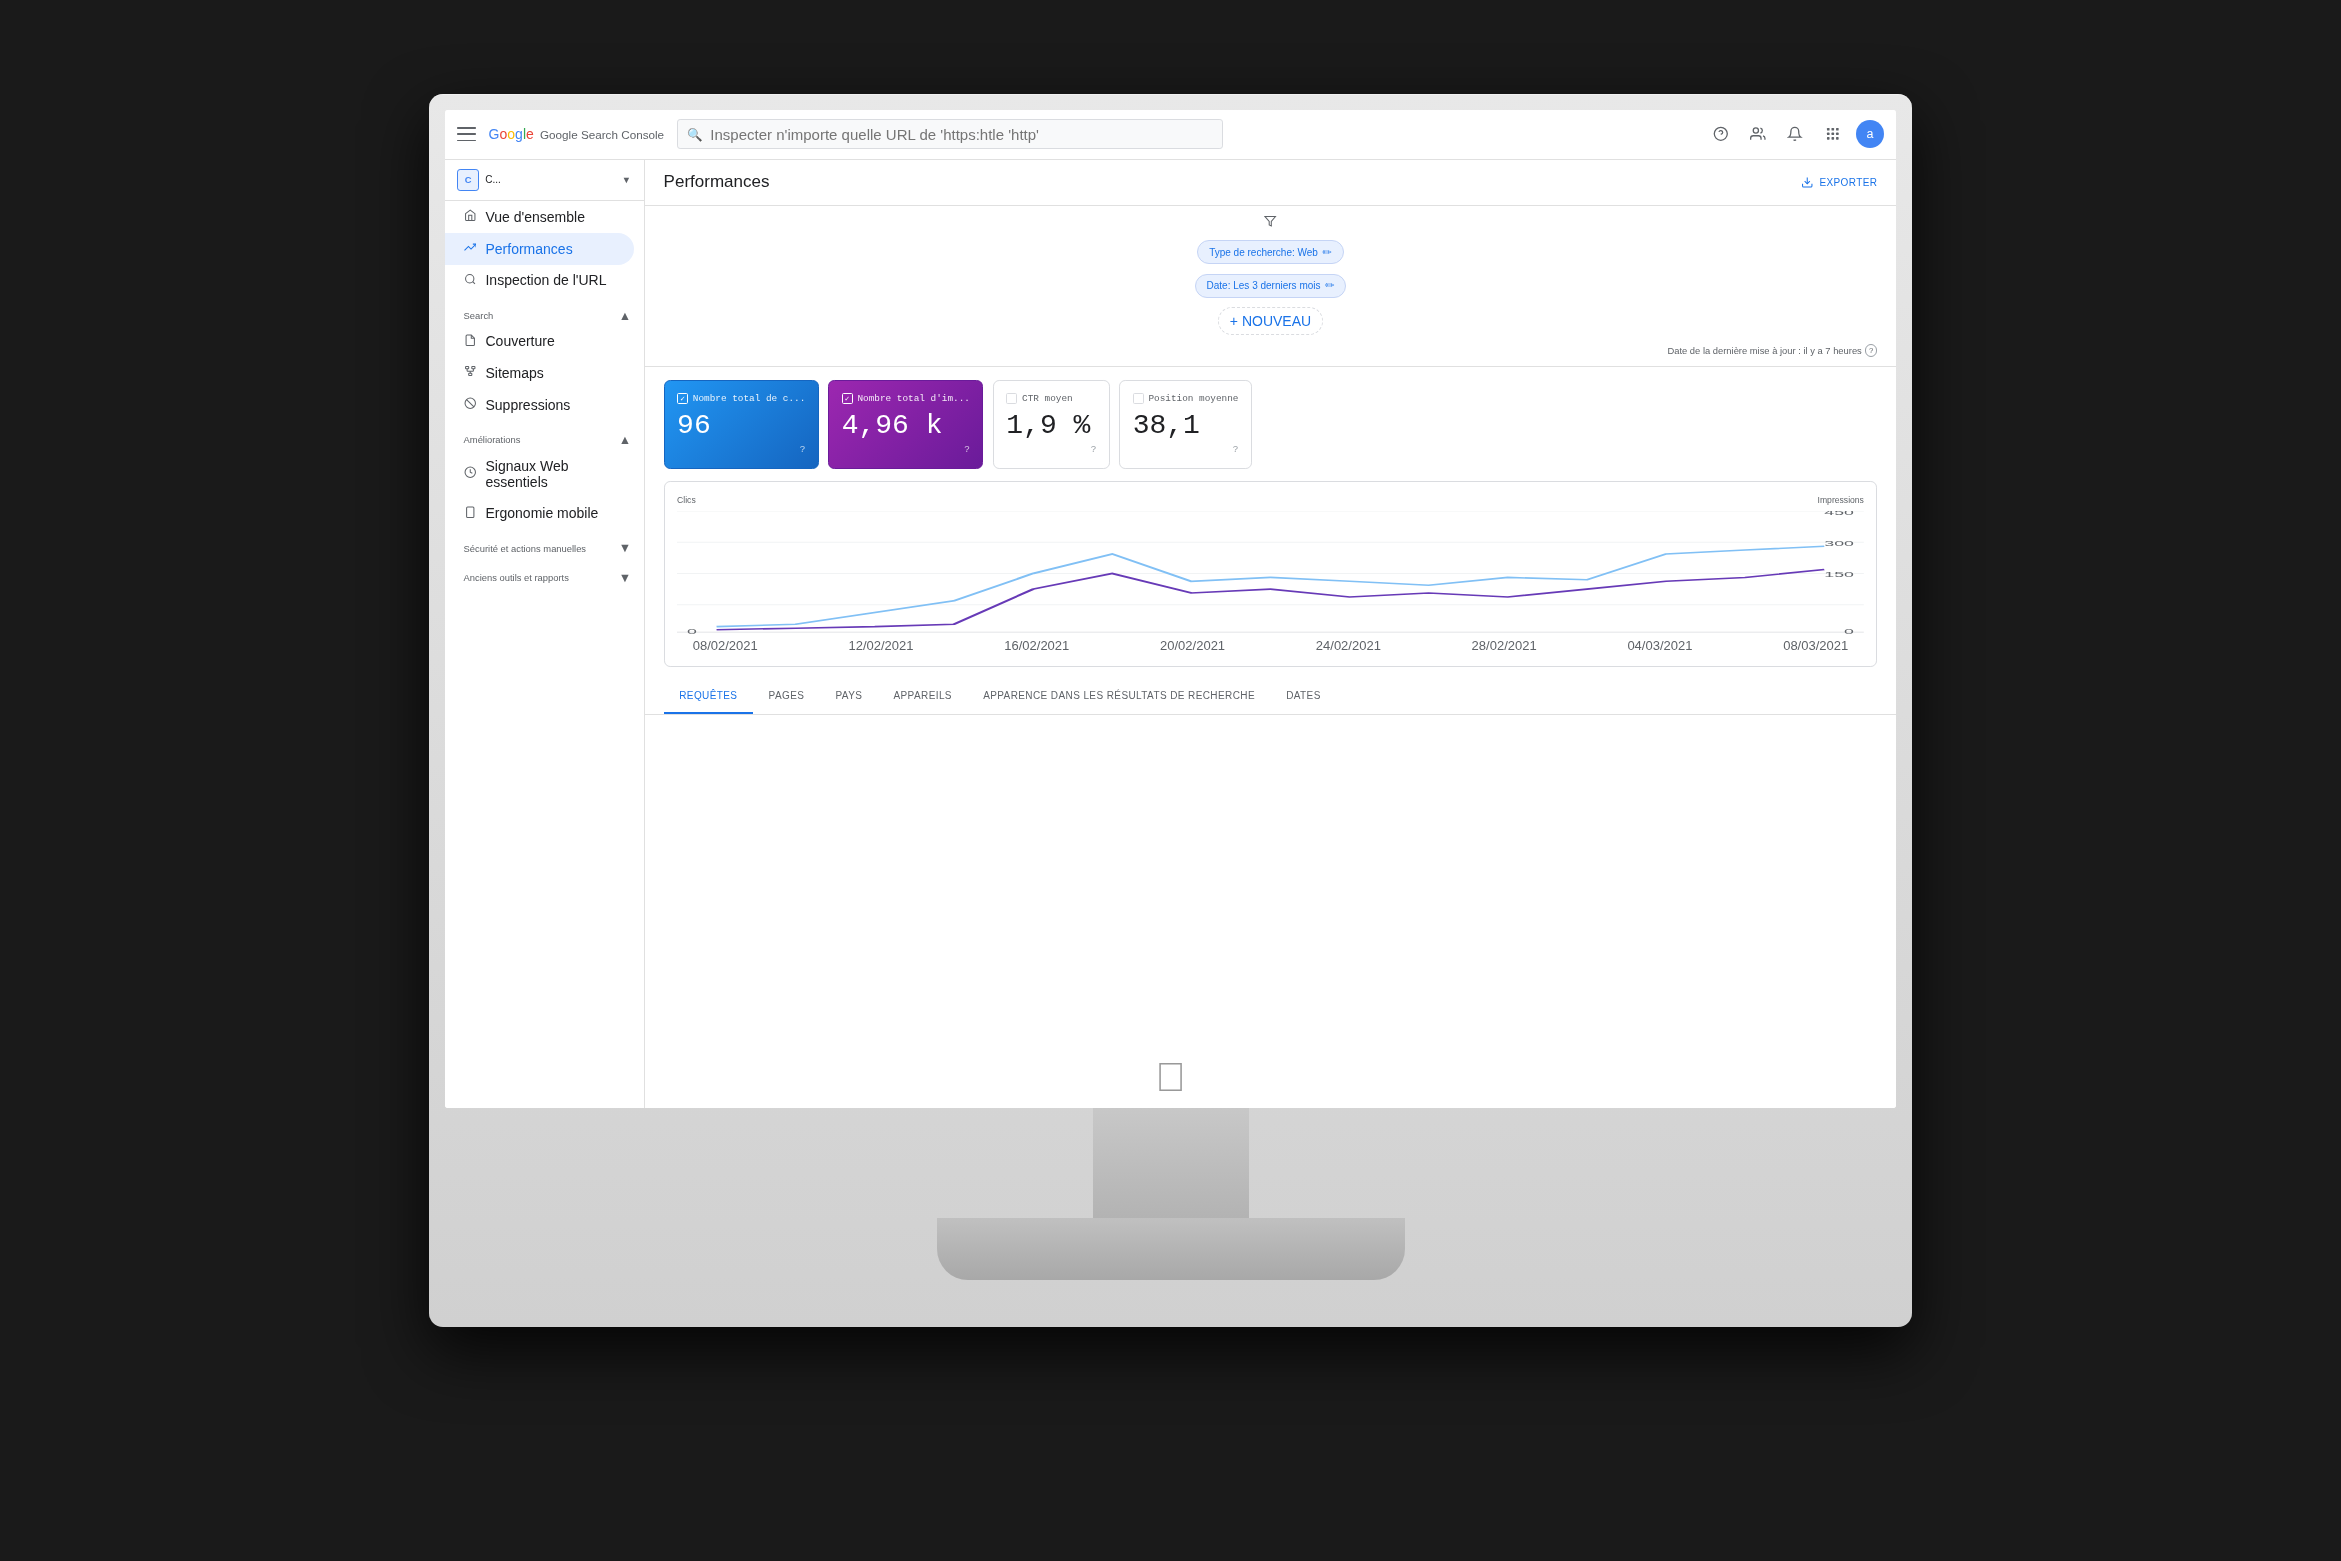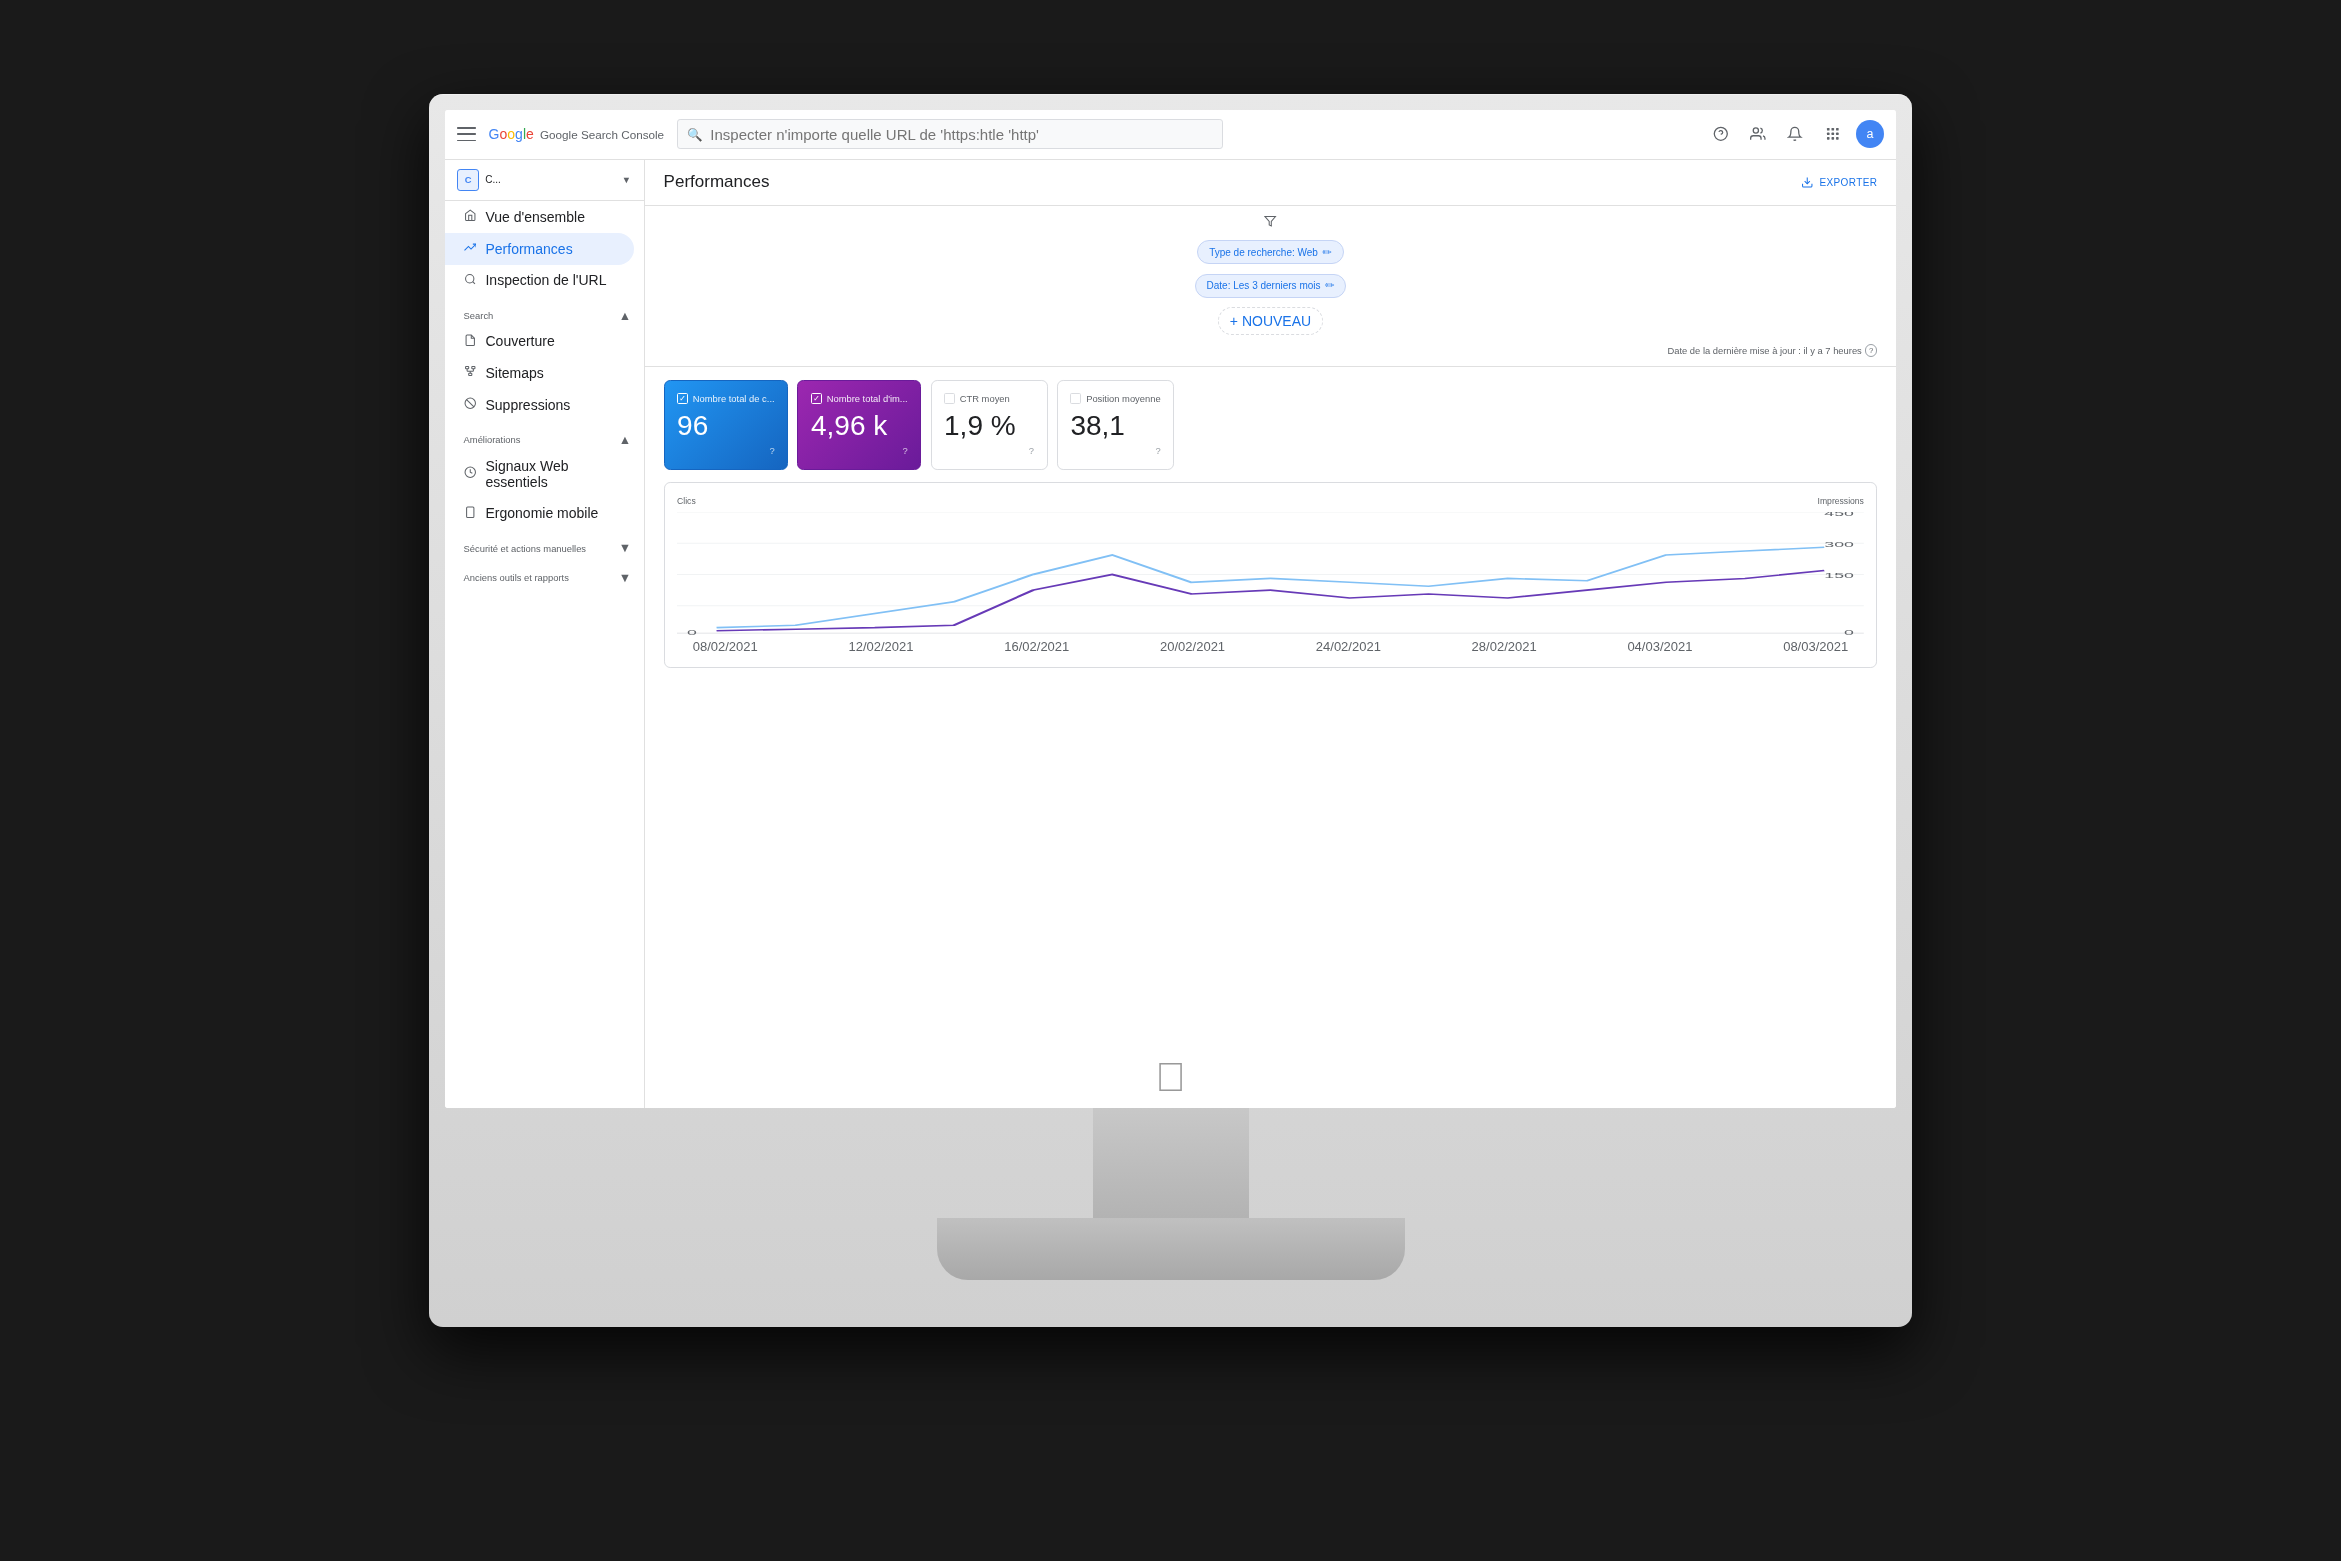--- a/index.html
+++ b/index.html
@@ -344,20 +344,21 @@
       font-size: 7.8px;
       color: #5f6368;
       cursor: pointer;
     }
 
     
     .metrics-container {
       display: flex;
       gap: 0;
       padding: 12.5px 19px 0;
+      font-family: Liberation Mono, monospace;
     }
 
     .metric-card {
       border: 0.8px solid #dadce0;
       border-radius: 6.2px;
       padding: 12.5px;
       min-width: 117px;
       cursor: pointer;
       margin-right: 9.4px;
     }
@@ -767,20 +768,30 @@
               <span>12/02/2021</span>
               <span>16/02/2021</span>
               <span>20/02/2021</span>
               <span>24/02/2021</span>
               <span>28/02/2021</span>
               <span>04/03/2021</span>
               <span>08/03/2021</span>
             </div>
           </div>
 
+          <div class="tabs-container">
+            <div class="tabs-list">
+              <div class="tab-item active">REQUÊTES</div>
+              <div class="tab-item">PAGES</div>
+              <div class="tab-item">PAYS</div>
+              <div class="tab-item">APPAREILS</div>
+              <div class="tab-item">APPARENCE DANS LES RÉSULTATS DE RECHERCHE</div>
+              <div class="tab-item">DATES</div>
+            </div>
+          </div>
 
         </div>
       </div>
     </div>
   </div>
 
   <div class="apple-logo"></div>
 
   <div class="monitor-stand-neck"></div>
 

